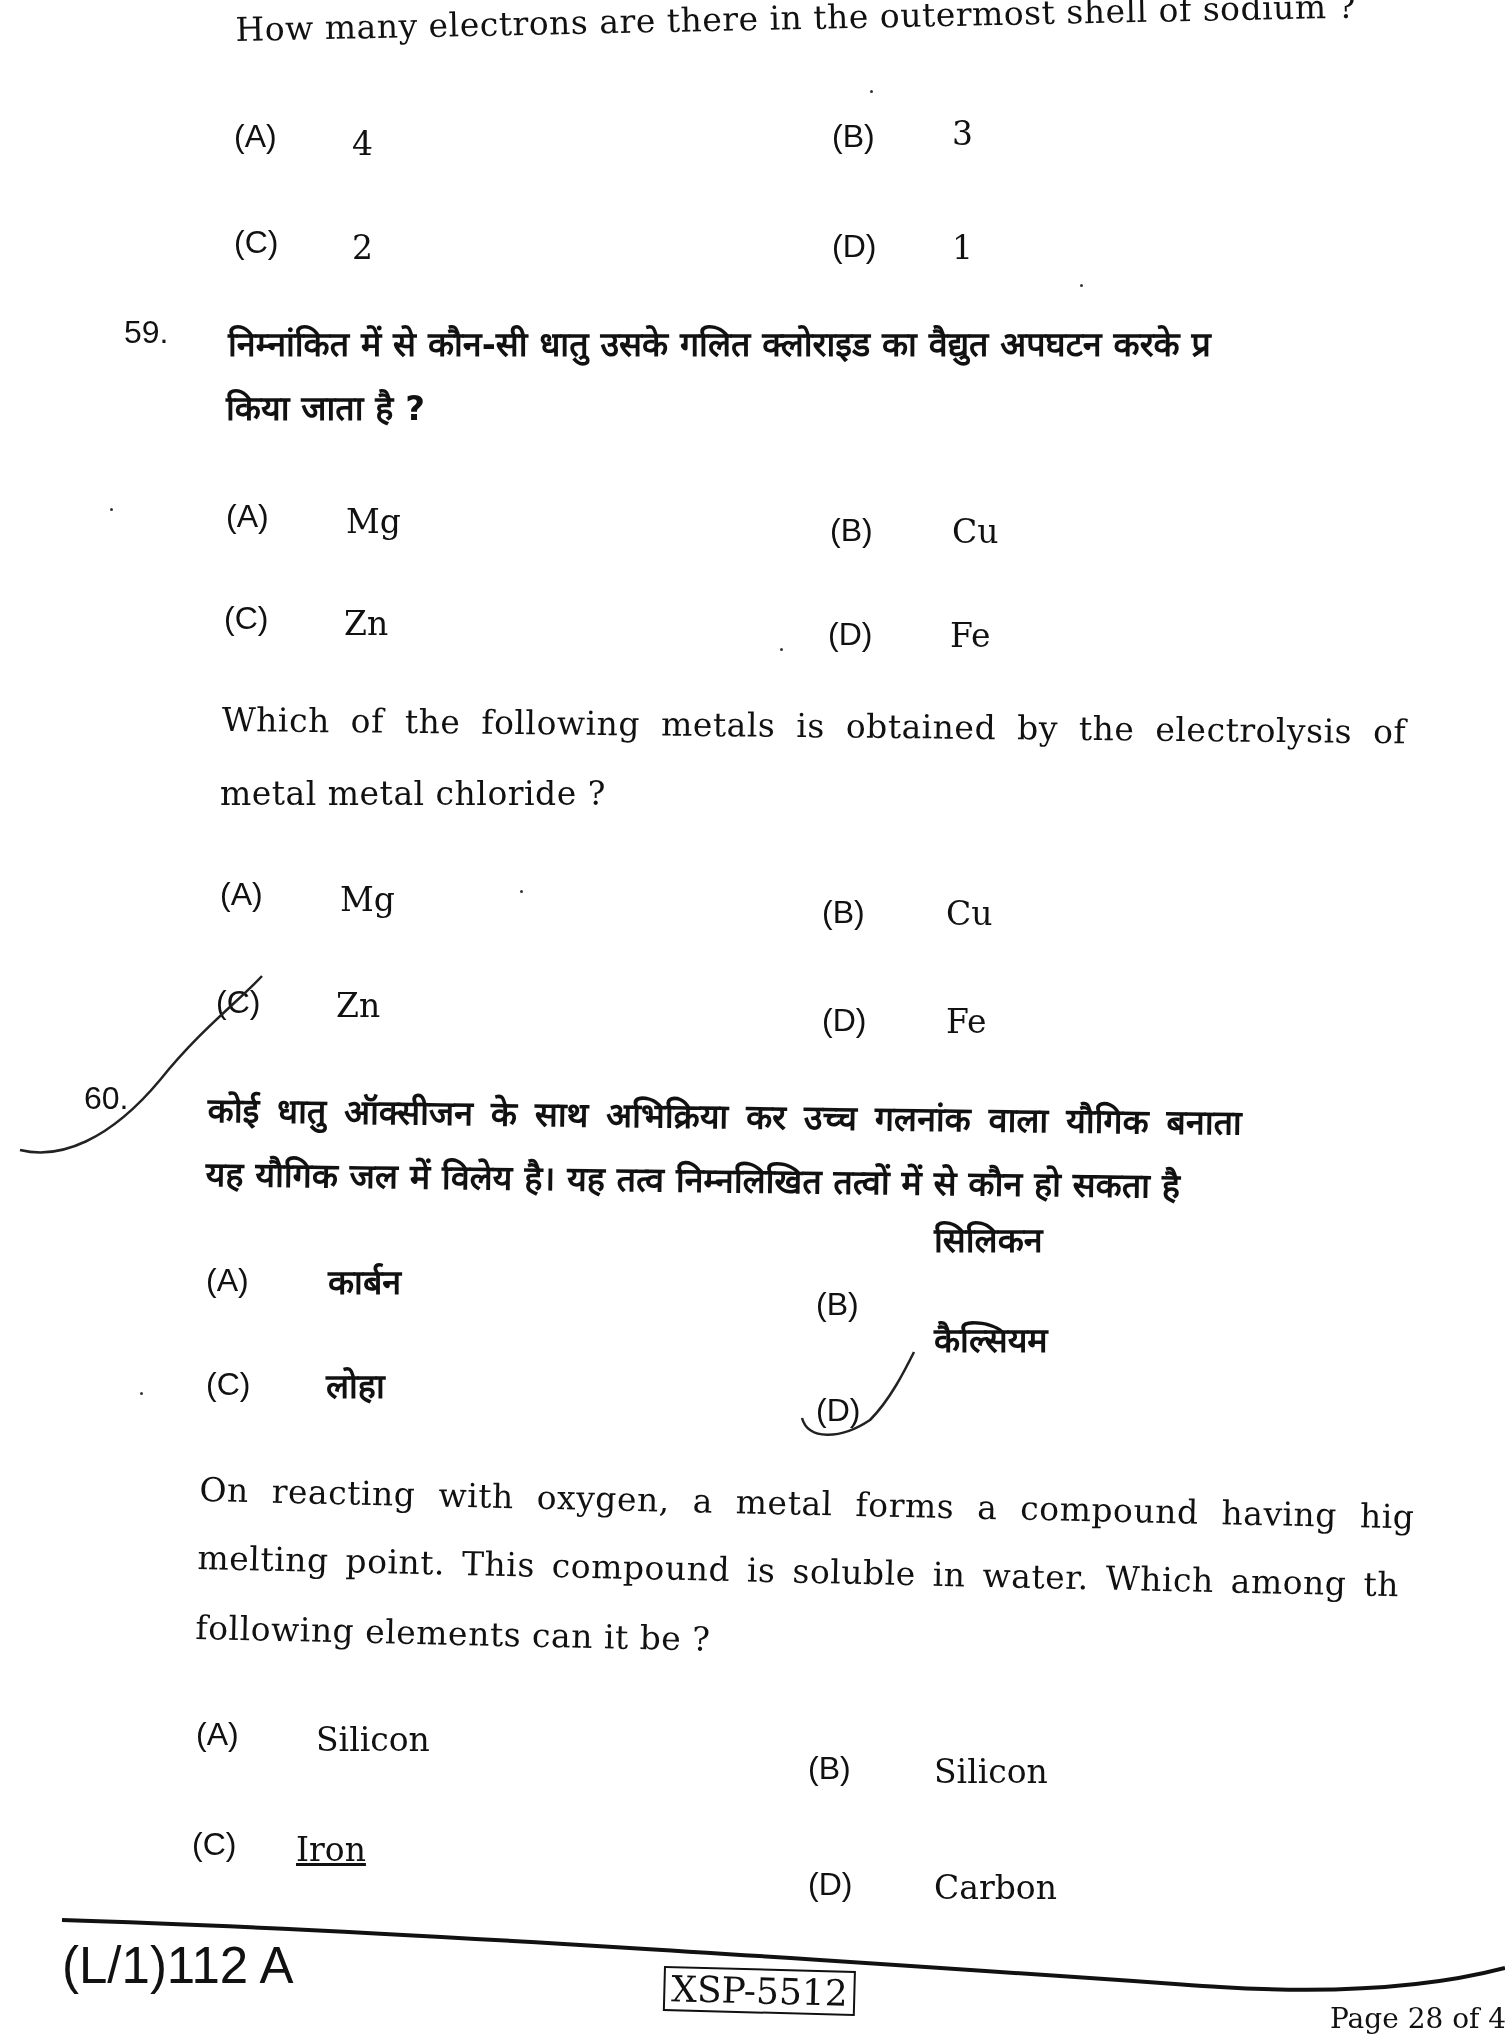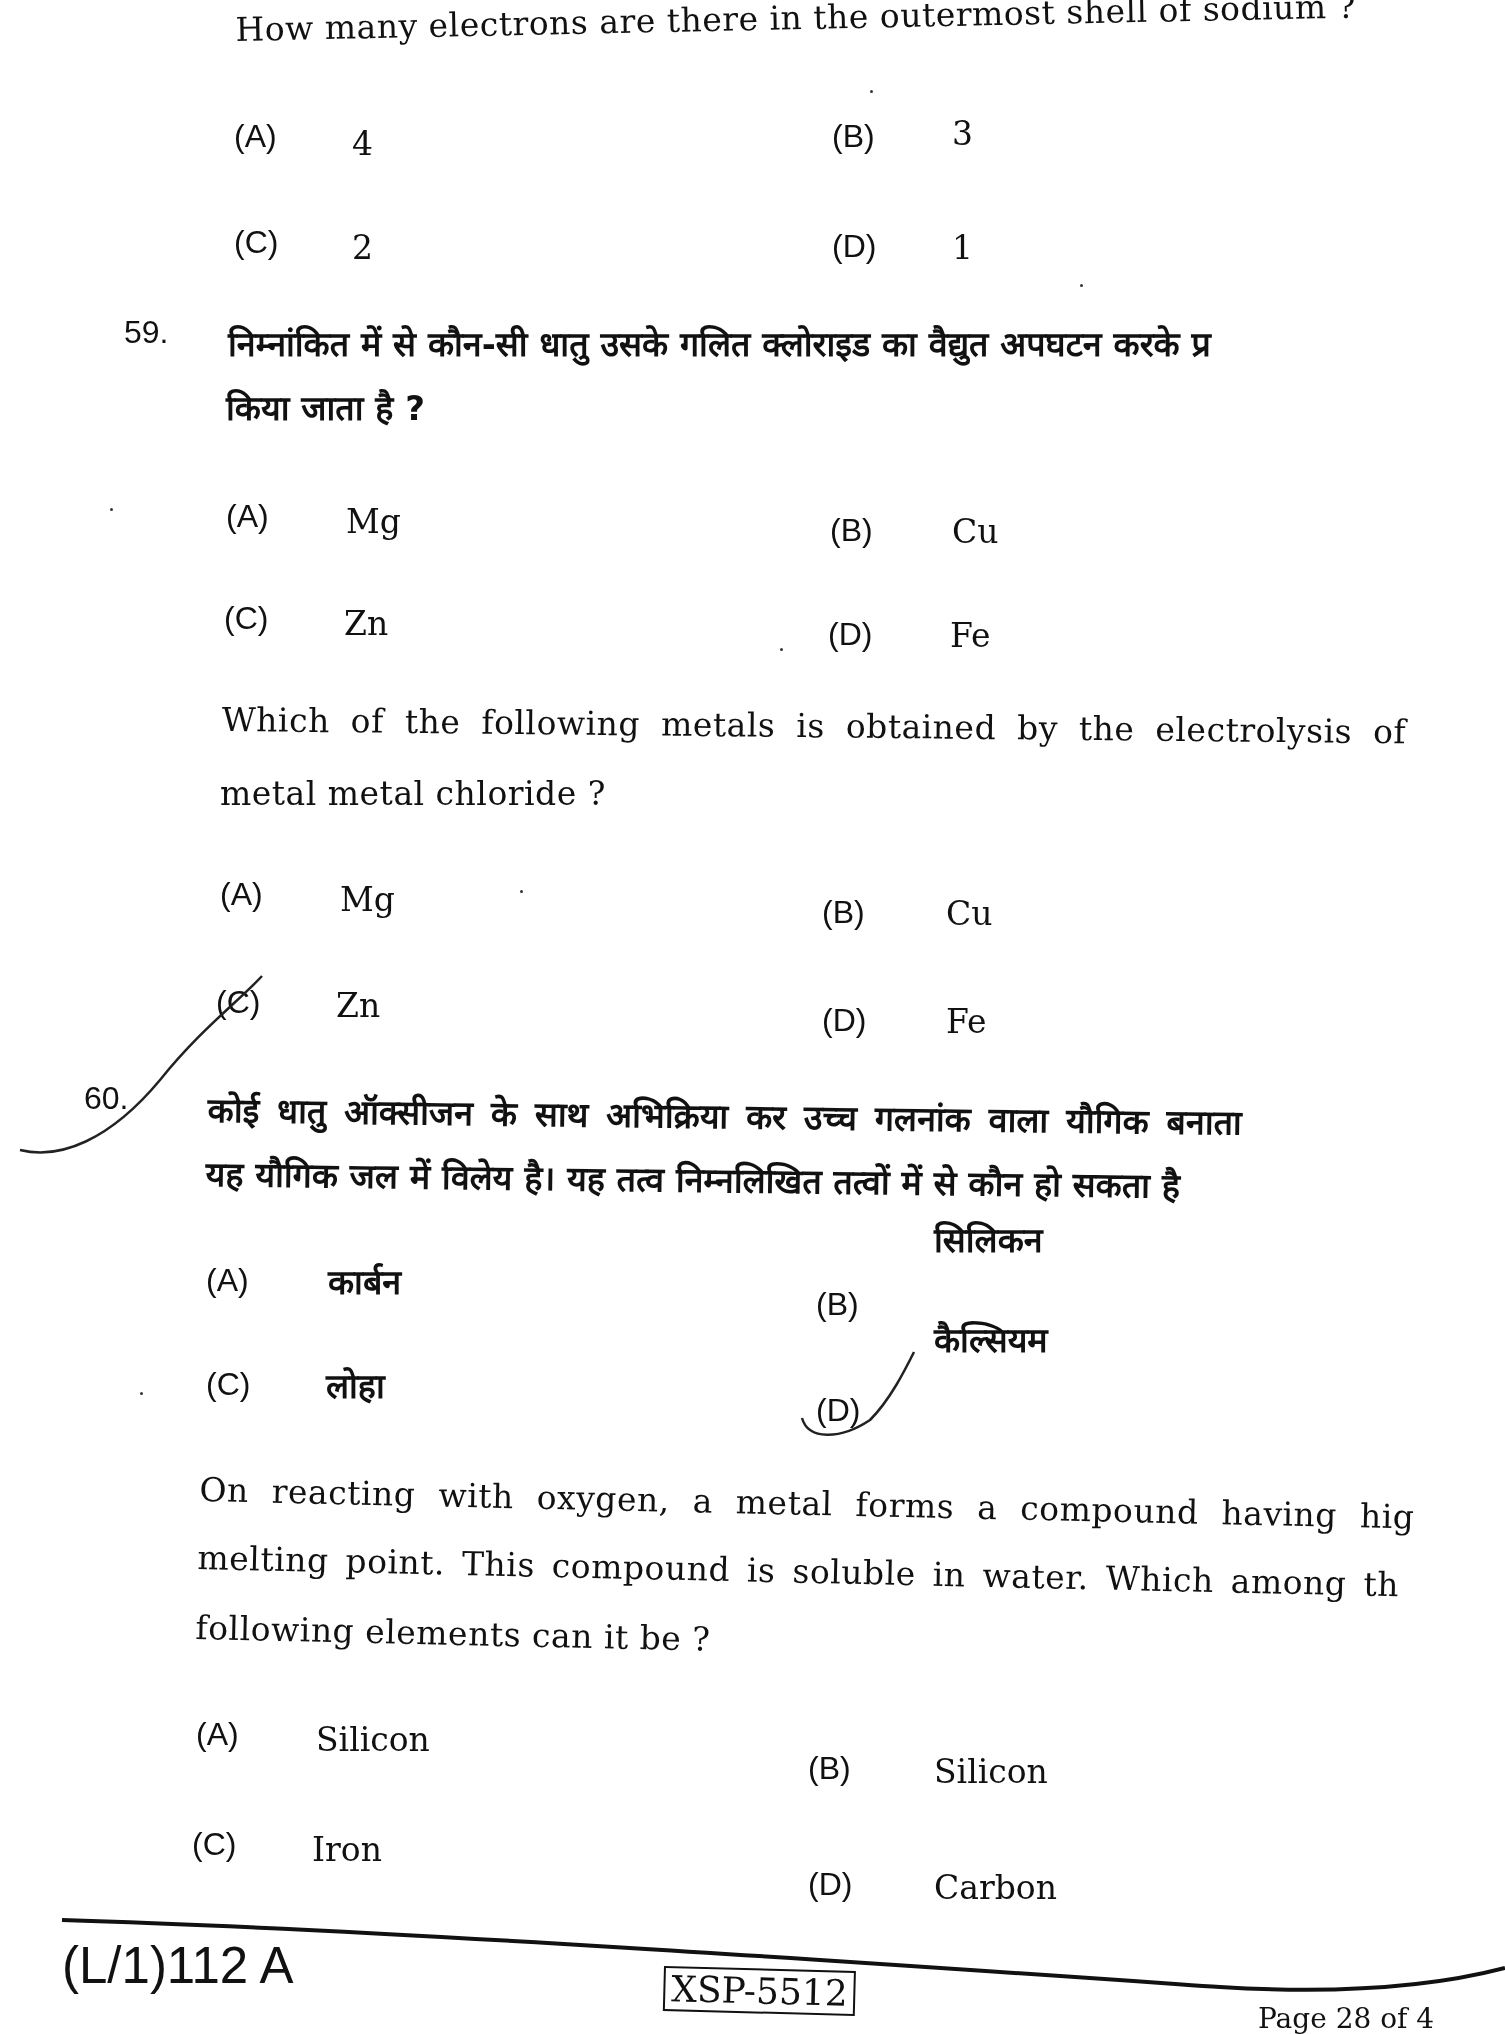--- a/index.html
+++ b/index.html
@@ -74,27 +74,27 @@
 
 <div class="abs en" style="left:200px; top:1470px; word-spacing:12px; transform: rotate(1.3deg); transform-origin:left top;">On reacting with oxygen, a metal forms a compound having hig</div>
 <div class="abs en" style="left:198px; top:1538px; word-spacing:6px; transform: rotate(1.3deg); transform-origin:left top;">melting point. This compound is soluble in water. Which among th</div>
 <div class="abs en" style="left:196px; top:1608px; transform: rotate(1.3deg); transform-origin:left top;">following elements can it be ?</div>
 
 <div class="abs opt-label" style="left:196px; top:1716px;">(A)</div>
 <div class="abs opt-val" style="left:316px; top:1720px;">Silicon</div>
 <div class="abs opt-label" style="left:808px; top:1750px;">(B)</div>
 <div class="abs opt-val" style="left:934px; top:1752px;">Silicon</div>
 <div class="abs opt-label" style="left:192px; top:1826px;">(C)</div>
-<div class="abs opt-val" style="left:312px; top:1830px;">Iron</div>
+<div class="abs opt-val" style="left:296px; top:1830px;text-decoration:underline;">Iron</div>
 <div class="abs opt-label" style="left:808px; top:1866px;">(D)</div>
 <div class="abs opt-val" style="left:934px; top:1868px;">Carbon</div>
 
 <div class="abs footer-left" style="left:62px; top:1936px;">(L/1)112 A</div>
 <div class="abs footer-code" style="left:664px; top:1966px; transform: rotate(1.5deg); transform-origin:left top;">XSP-5512</div>
-<div class="abs footer-page" style="left:1258px; top:2002px;text-align:center;">Page 28 of 4</div>
+<div class="abs footer-page" style="left:1330px; top:2002px;text-align:center;">Page 28 of 4</div>
 
 <svg class="marks" width="1505" height="2034">
 
   <path d="M62 1920 C 400 1930, 900 1965, 1220 1987 C 1350 1995, 1440 1985, 1505 1968" stroke="#111" stroke-width="4" fill="none"></path>
 
   <path d="M20 1150 C 60 1160, 110 1140, 160 1080 C 200 1030, 240 1000, 262 976" stroke="#222" stroke-width="2.5" fill="none"></path>
 
   <path d="M802 1418 C 808 1440, 840 1440, 870 1420 C 890 1400, 905 1370, 914 1352" stroke="#222" stroke-width="2.5" fill="none"></path>
 </svg>
 

